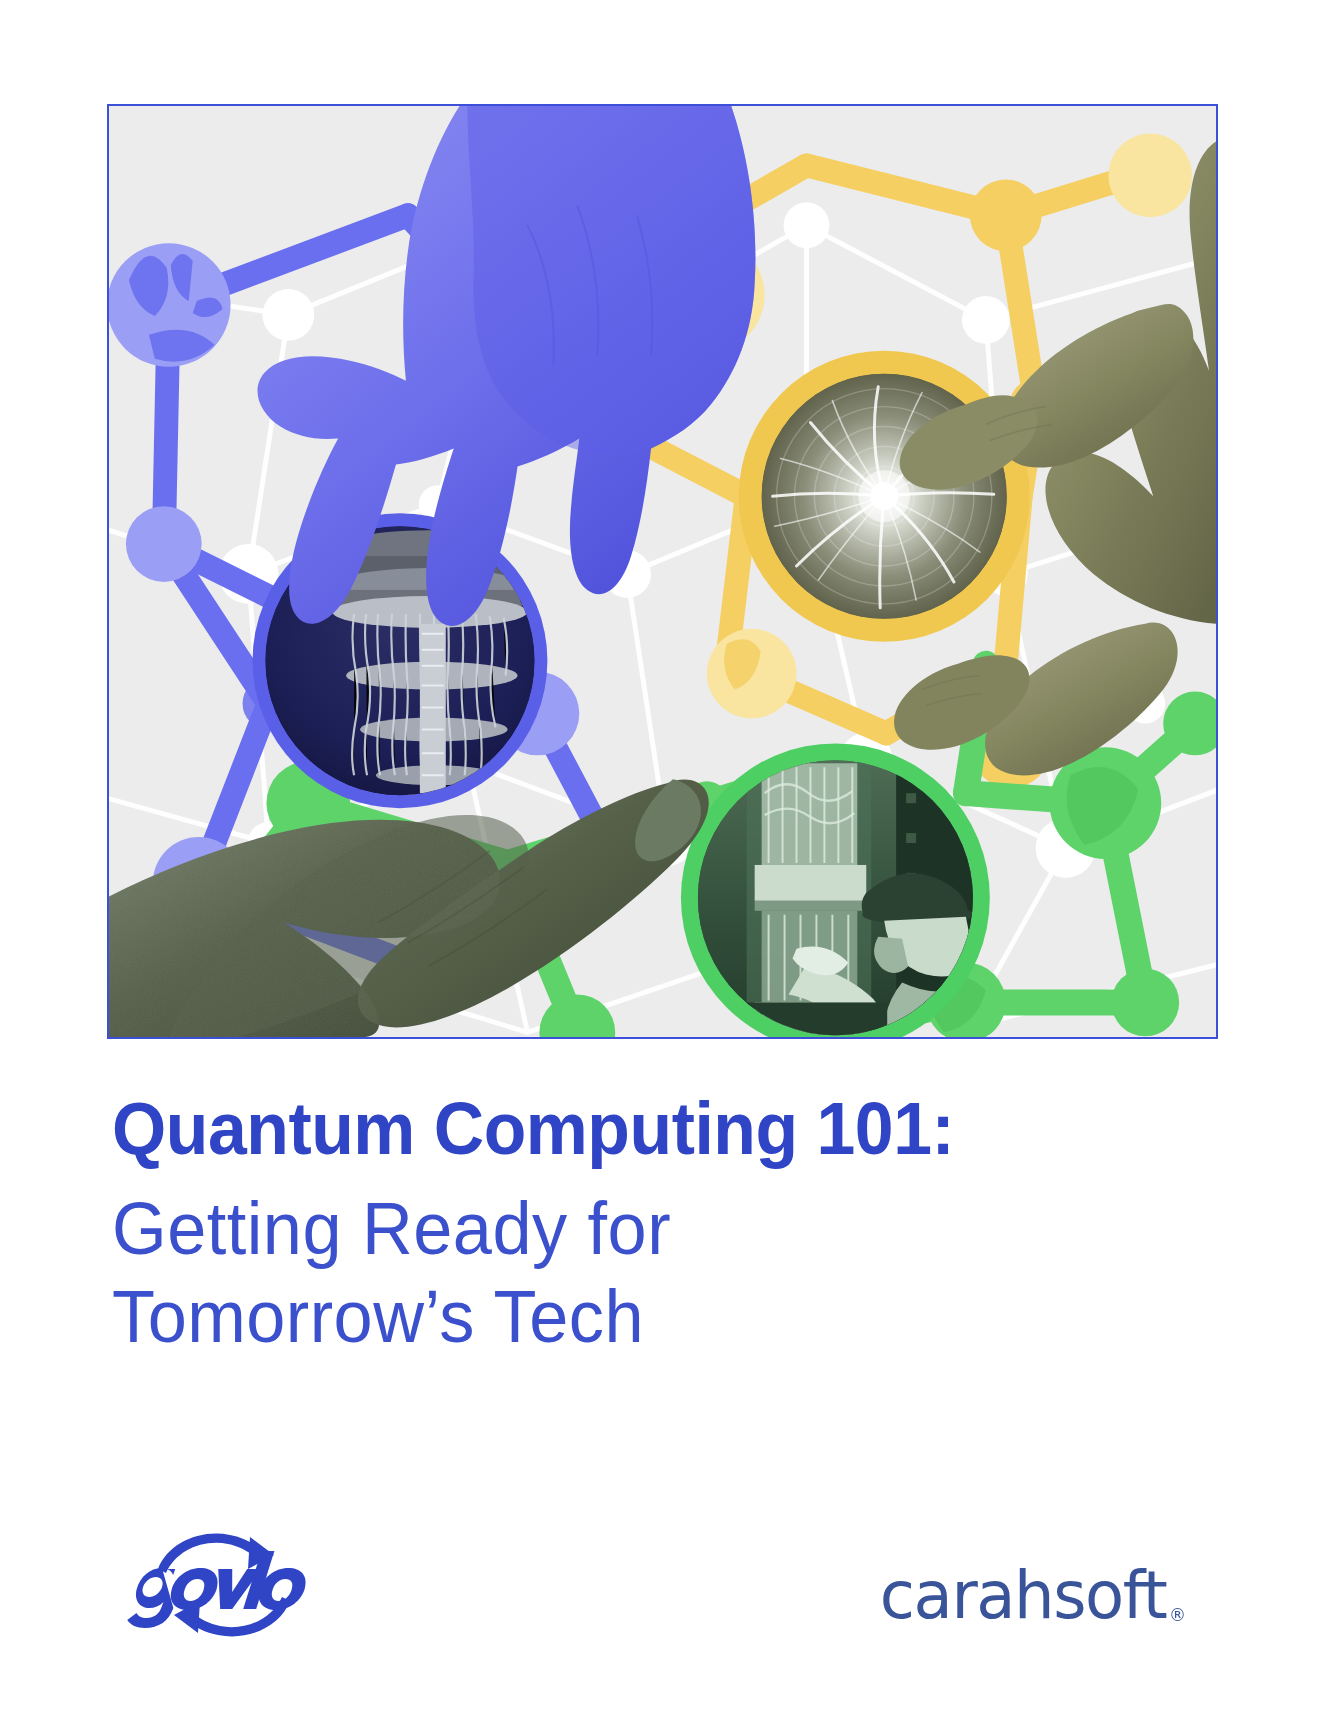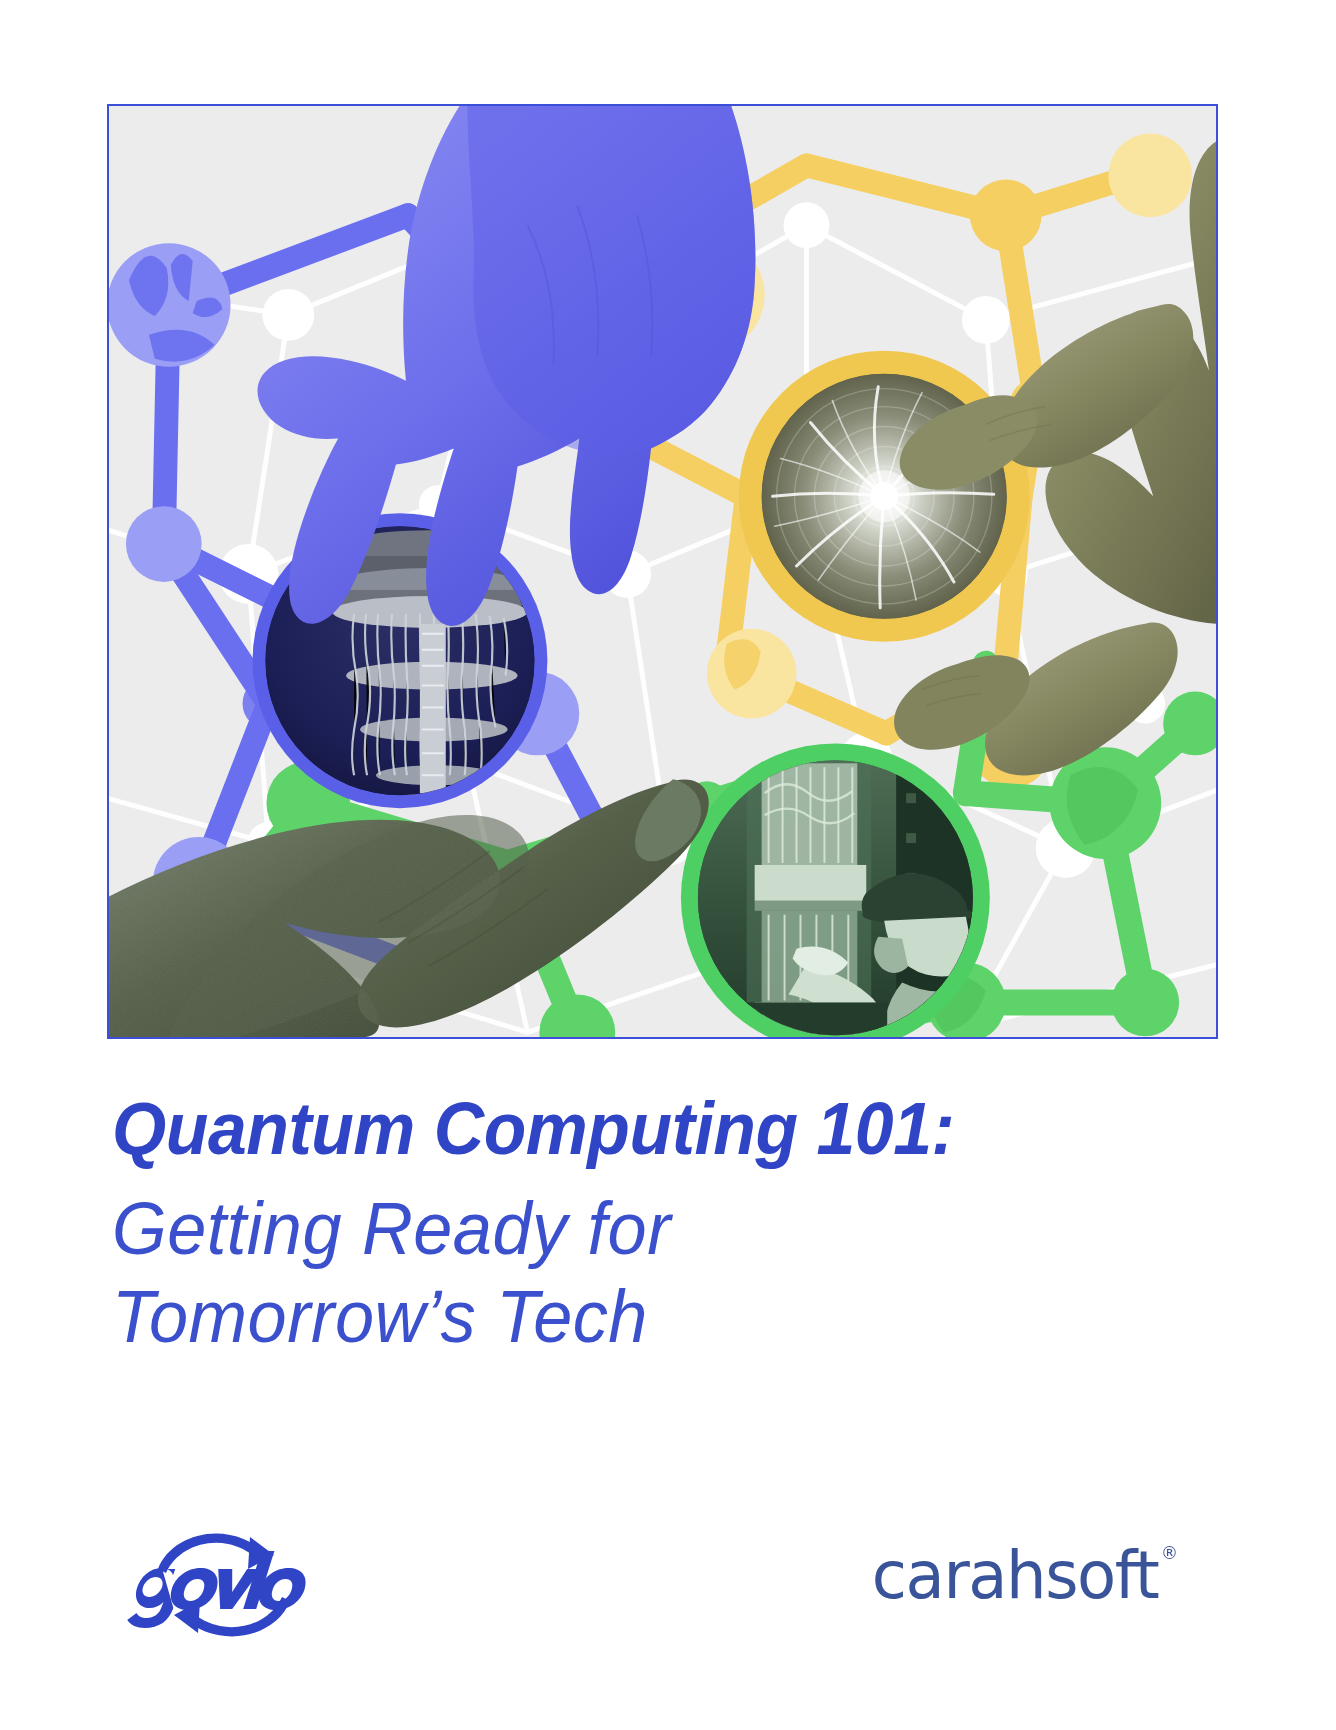--- a/index.html
+++ b/index.html
@@ -38,21 +38,20 @@
     width: 100%;
     height: 100%;
   }
 
   
   .title-block {
     position: absolute;
     left: 112px;
     top: 1085px;
     width: 1120px;
-    font-style: italic;
   }
   .title-main {
     font-family: "Liberation Sans Narrow", "Liberation Sans", sans-serif;
     font-weight: 700;
     font-size: 75px;
     line-height: 86px;
     letter-spacing: -0.5px;
     color: #2f45c5;
     transform: scaleX(0.93);
     transform-origin: left center;
@@ -81,24 +80,25 @@
   }
   .logo-govloop {
     position: absolute;
     left: 12px;
     top: 0;
     width: 200px;
     height: 120px;
   }
   .logo-carahsoft {
     position: absolute;
-    right: 44px;
+    right: 36px;
     top: 18px;
     height: 86px;
     display: flex;
+    align-items: flex-end;
   }
   .carahsoft-word {
     font-family: "DejaVu Sans", sans-serif;
     font-weight: 400;
     font-size: 66px;
     line-height: 66px;
     letter-spacing: -1.5px;
     color: #3a5499;
     transform: scaleX(0.97);
     transform-origin: right bottom;

